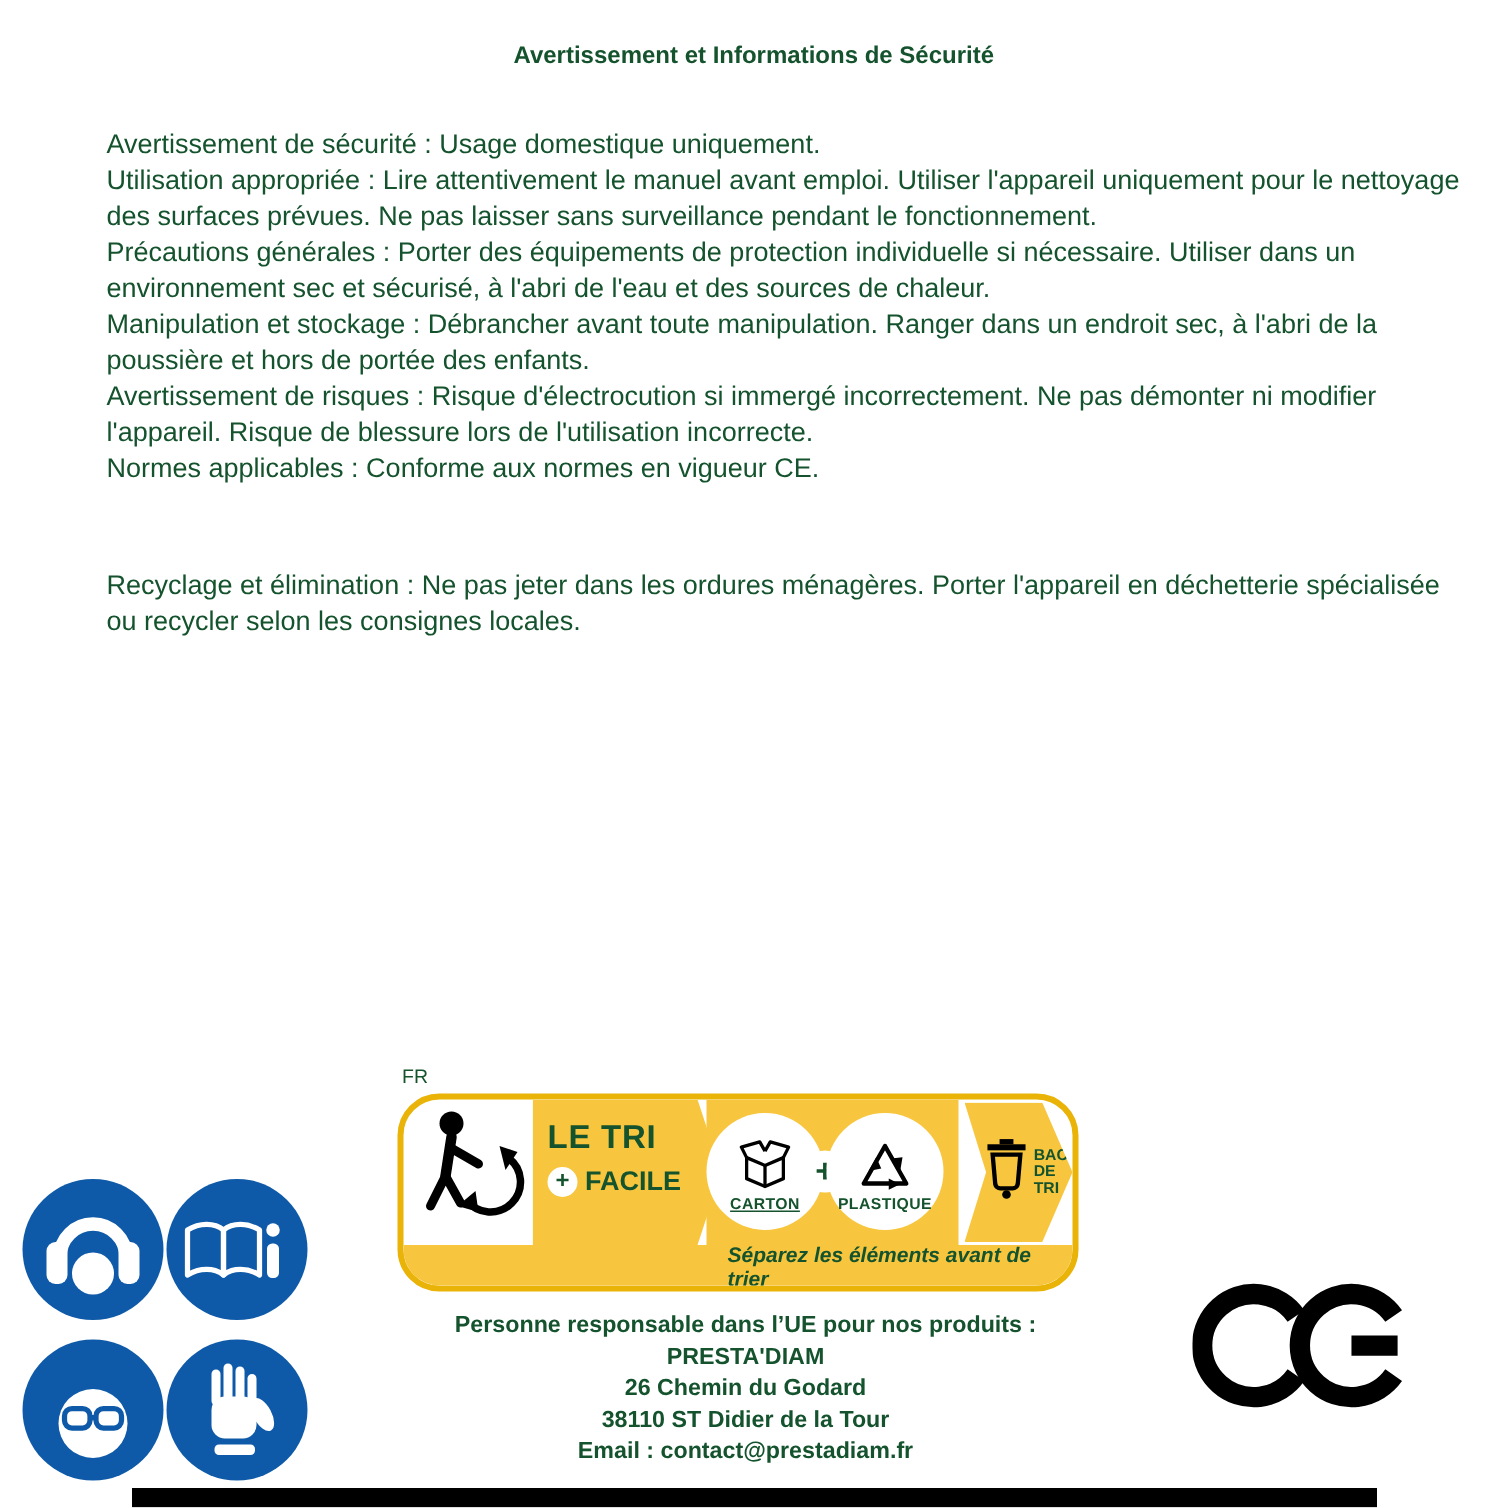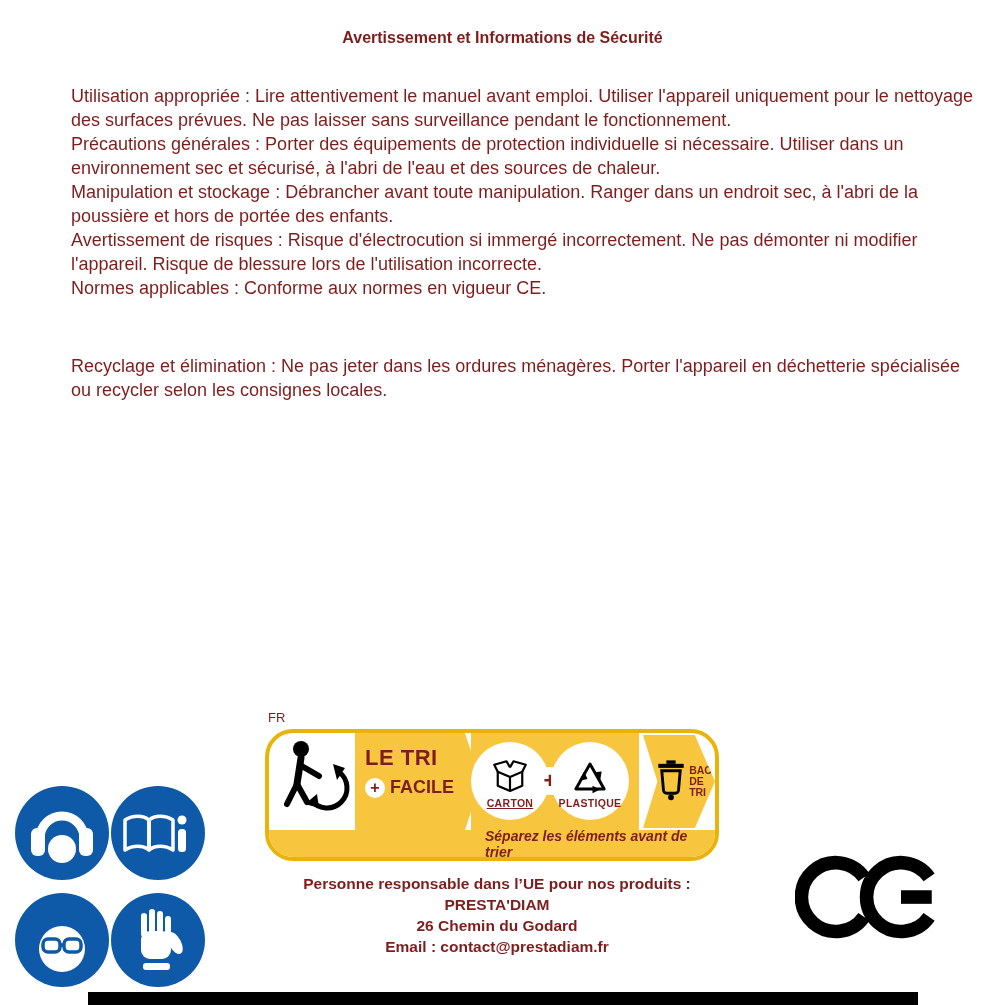--- a/index.html
+++ b/index.html
@@ -1,17 +1,17 @@
 <!DOCTYPE html>
 <html><head>
 <meta charset="utf-8">
 <style>
   html,body{margin:0;padding:0;background:#fff;}
   .page{position:relative;width:1005px;height:1005px;background:#fff;overflow:hidden;
-        font-family:"Liberation Sans",sans-serif;color:#7f1d1d;
+        font-family:"Liberation Sans",sans-serif;color:#14532d;
         --yellow:#F7C63E;--blue:#0F5AA8;}
   .doc-title{position:absolute;top:29px;left:0;width:100%;text-align:center;
              font-size:16px;font-weight:bold;}
   .body-text{position:absolute;left:71px;top:84px;width:902px;font-size:18px;line-height:24px;}
   .body-text p{margin:0;}
   .body-text p.gap-before{margin-top:54px;}
 
   .fr-label{position:absolute;left:268px;top:710px;font-size:13px;font-weight:normal;}
 
   .triman-badge{position:absolute;left:265px;top:729px;width:446px;height:124px;
@@ -54,20 +54,21 @@
   .bottom-bar{position:absolute;left:88px;top:992px;width:830px;height:13px;background:#000;}
 </style>
 </head>
 <body>
 
 <div class="page">
 
   <div class="doc-title">Avertissement et Informations de Sécurité</div>
 
   <div class="body-text">
+    <p>Avertissement de sécurité : Usage domestique uniquement.</p>
     <p>Utilisation appropriée : Lire attentivement le manuel avant emploi. Utiliser l'appareil uniquement pour le nettoyage des surfaces prévues. Ne pas laisser sans surveillance pendant le fonctionnement.</p>
     <p>Précautions générales : Porter des équipements de protection individuelle si nécessaire. Utiliser dans un environnement sec et sécurisé, à l'abri de l'eau et des sources de chaleur.</p>
     <p>Manipulation et stockage : Débrancher avant toute manipulation. Ranger dans un endroit sec, à l'abri de la poussière et hors de portée des enfants.</p>
     <p>Avertissement de risques : Risque d'électrocution si immergé incorrectement. Ne pas démonter ni modifier l'appareil. Risque de blessure lors de l'utilisation incorrecte.</p>
     <p>Normes applicables : Conforme aux normes en vigueur CE.</p>
     <p class="gap-before">Recyclage et élimination : Ne pas jeter dans les ordures ménagères. Porter l'appareil en déchetterie spécialisée ou recycler selon les consignes locales.</p>
   </div>
 
   <div class="fr-label">FR</div>
 
@@ -183,20 +184,21 @@
         <ellipse cx="64" cy="50" rx="6" ry="12" transform="rotate(-28 64 50)"></ellipse>
         <rect x="32" y="70" width="27" height="7" rx="3"></rect>
       </g>
     </svg>
   </div>
 
   <div class="address-block">
     <div>Personne responsable dans l’UE pour nos produits :</div>
     <div>PRESTA'DIAM</div>
     <div>26 Chemin du Godard</div>
+    <div>38110 ST Didier de la Tour</div>
     <div>Email : contact@prestadiam.fr</div>
   </div>
 
   <div class="ce-mark">
     <svg viewBox="0 0 160 105" width="145" height="95" xmlns="http://www.w3.org/2000/svg">
       <g fill="none" stroke="#000" stroke-width="15">
         <path d="M76.1 30.2 A38 38 0 1 0 76.1 73.8"></path>
         <path d="M148.1 30.2 A38 38 0 1 0 148.1 73.8"></path>
         <path d="M117 52 H151"></path>
       </g>

